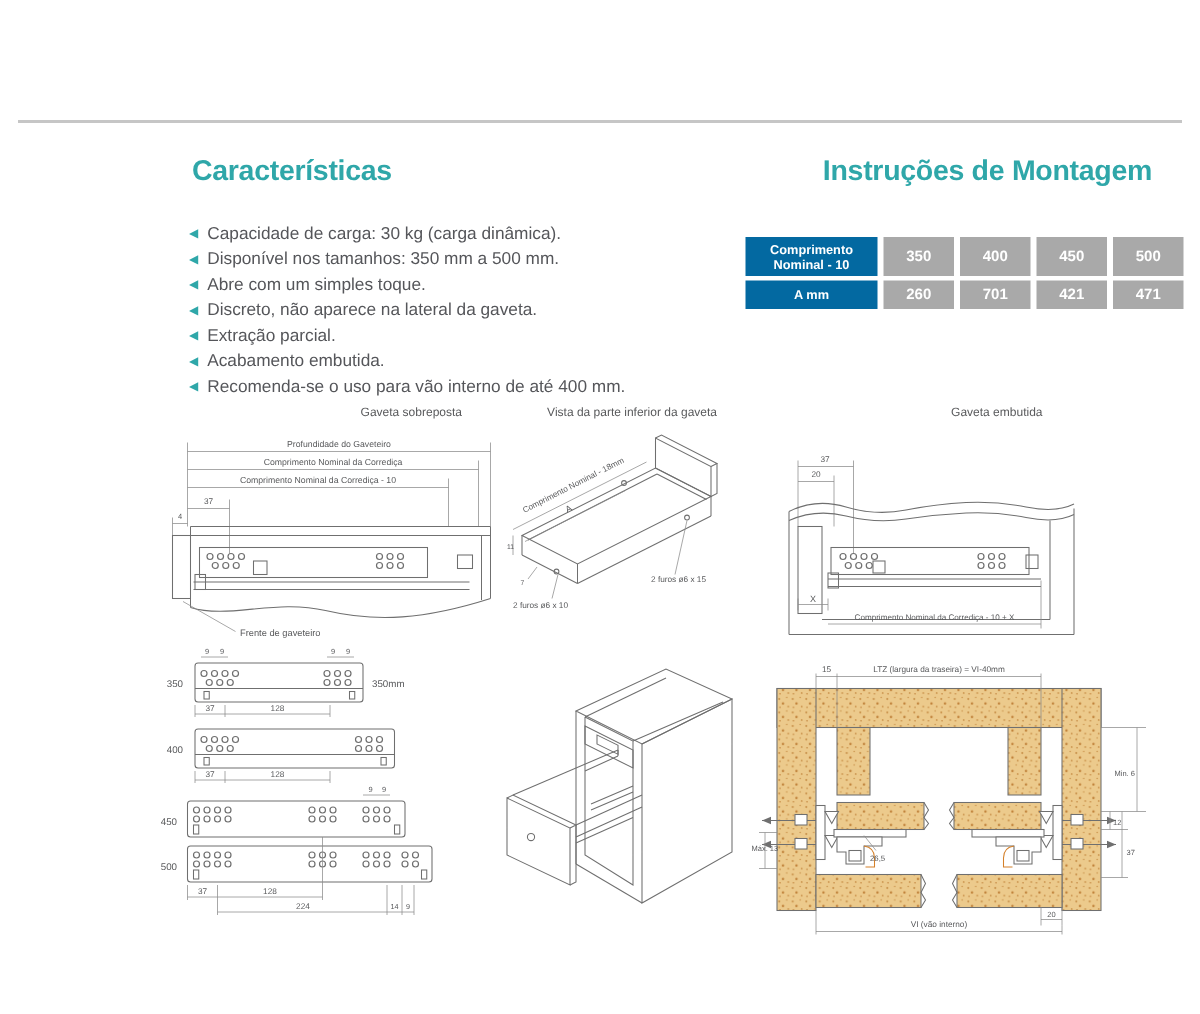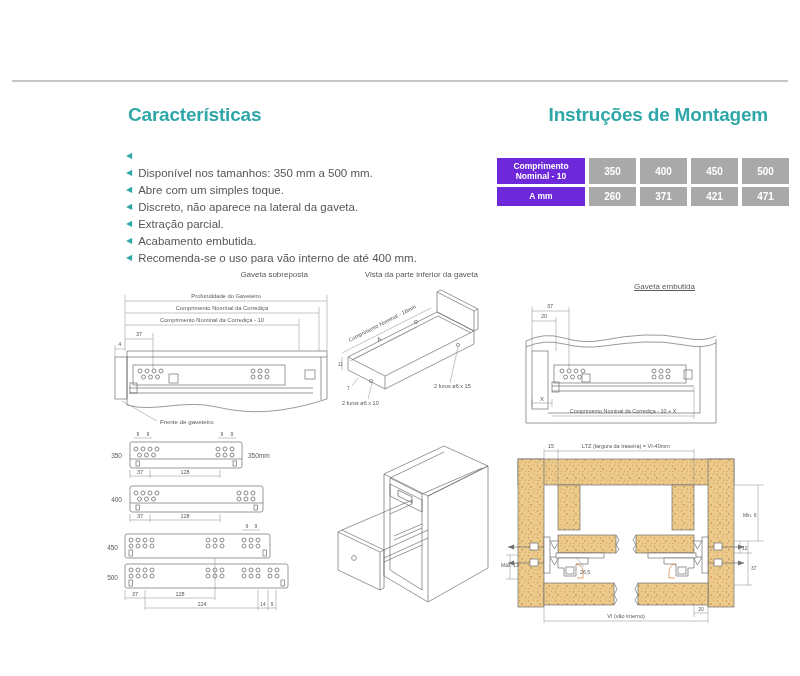--- a/index.html
+++ b/index.html
@@ -7,27 +7,27 @@
         font-family:"Liberation Sans",sans-serif;color:#58595b;}
   .topline{position:absolute;left:12px;top:80px;width:776px;height:2px;background:#c6c6c6;}
   .h1{position:absolute;font-weight:bold;font-size:19px;color:#2fa7a9;letter-spacing:-0.2px;}
   #title-left{left:128px;top:104px;}
   #title-right{left:544px;top:104px;width:224px;text-align:right;}
   .features{position:absolute;left:126px;top:147px;list-style:none;margin:0;padding:0;}
   .features li{font-size:11.5px;color:#55565a;height:17px;display:flex;align-items:center;white-space:nowrap;}
   .blt{color:#2fa7a9;font-size:8px;margin-right:6px;line-height:1;}
   .spec-table{position:absolute;left:497px;top:158px;display:grid;
               grid-template-columns:88px 47px 47px 47px 47px;grid-template-rows:26px 19px;gap:3px 4px;}
-  .th{background:#6d28d9;color:#fff;font-weight:bold;font-size:8.5px;display:flex;align-items:center;
+  .th{background:#0369a1;color:#fff;font-weight:bold;font-size:8.5px;display:flex;align-items:center;
       justify-content:center;text-align:center;line-height:1.2;padding:0 6px;}
   .td{background:#a9a9a9;color:#fff;font-weight:bold;font-size:10px;display:flex;align-items:center;justify-content:center;}
   .cap{position:absolute;font-size:8px;color:#58595b;text-align:right;}
   #cap1{left:178px;top:270px;width:130px;}
   #cap2{left:328px;top:270px;width:150px;}
-  #cap3{left:570px;top:282px;width:125px;text-decoration:underline;}
+  #cap3{left:570px;top:270px;width:125px;}
   svg.draw{position:absolute;overflow:visible;}
   .draw line,.draw path,.draw rect,.draw circle,.draw polygon,.draw polyline{stroke:#6f6f6f;stroke-width:.7;fill:none;}
   .draw .thin{stroke-width:.5;stroke:#8b8b8b;}
   .draw .wood{fill:url(#wd);}
   .draw .wf{fill:#fff;}
   .draw .fil{fill:#6f6f6f;stroke:none;}
   .draw .org{stroke:#d4802a;}
   .draw text{fill:#58595b;stroke:none;font-family:"Liberation Sans",sans-serif;}
 </style>
 </head>
@@ -82,20 +82,21 @@
   </svg>
 
   <div class="topline"></div>
 
   <div class="h1" id="title-left">Características</div>
   <div class="h1" id="title-right">Instruções de Montagem</div>
 
   <ul class="features">
     <li>
         <span class="blt">◀</span>
+        <span>Capacidade de carga: 30 kg (carga dinâmica).</span>
       </li>
     <li>
         <span class="blt">◀</span>
         <span>Disponível nos tamanhos: 350 mm a 500 mm.</span>
       </li>
     <li>
         <span class="blt">◀</span>
         <span>Abre com um simples toque.</span>
       </li>
     <li>
@@ -117,21 +118,21 @@
   </ul>
 
   <div class="spec-table">
     <div class="th">Comprimento Nominal - 10</div>
     <div class="td">350</div>
     <div class="td">400</div>
     <div class="td">450</div>
     <div class="td">500</div>
     <div class="th">A mm</div>
     <div class="td">260</div>
-    <div class="td">371</div>
+    <div class="td">701</div>
     <div class="td">421</div>
     <div class="td">471</div>
   </div>
 
   <div class="cap" id="cap1">Gaveta sobreposta</div>
   <div class="cap" id="cap2">Vista da parte inferior da gaveta</div>
   <div class="cap" id="cap3">Gaveta embutida</div>
 
   <svg class="draw" style="left:113px;top:287px" width="220" height="140" viewBox="0 0 220 140">
     <line class="thin" x1="12" y1="8" x2="12" y2="64"></line>

